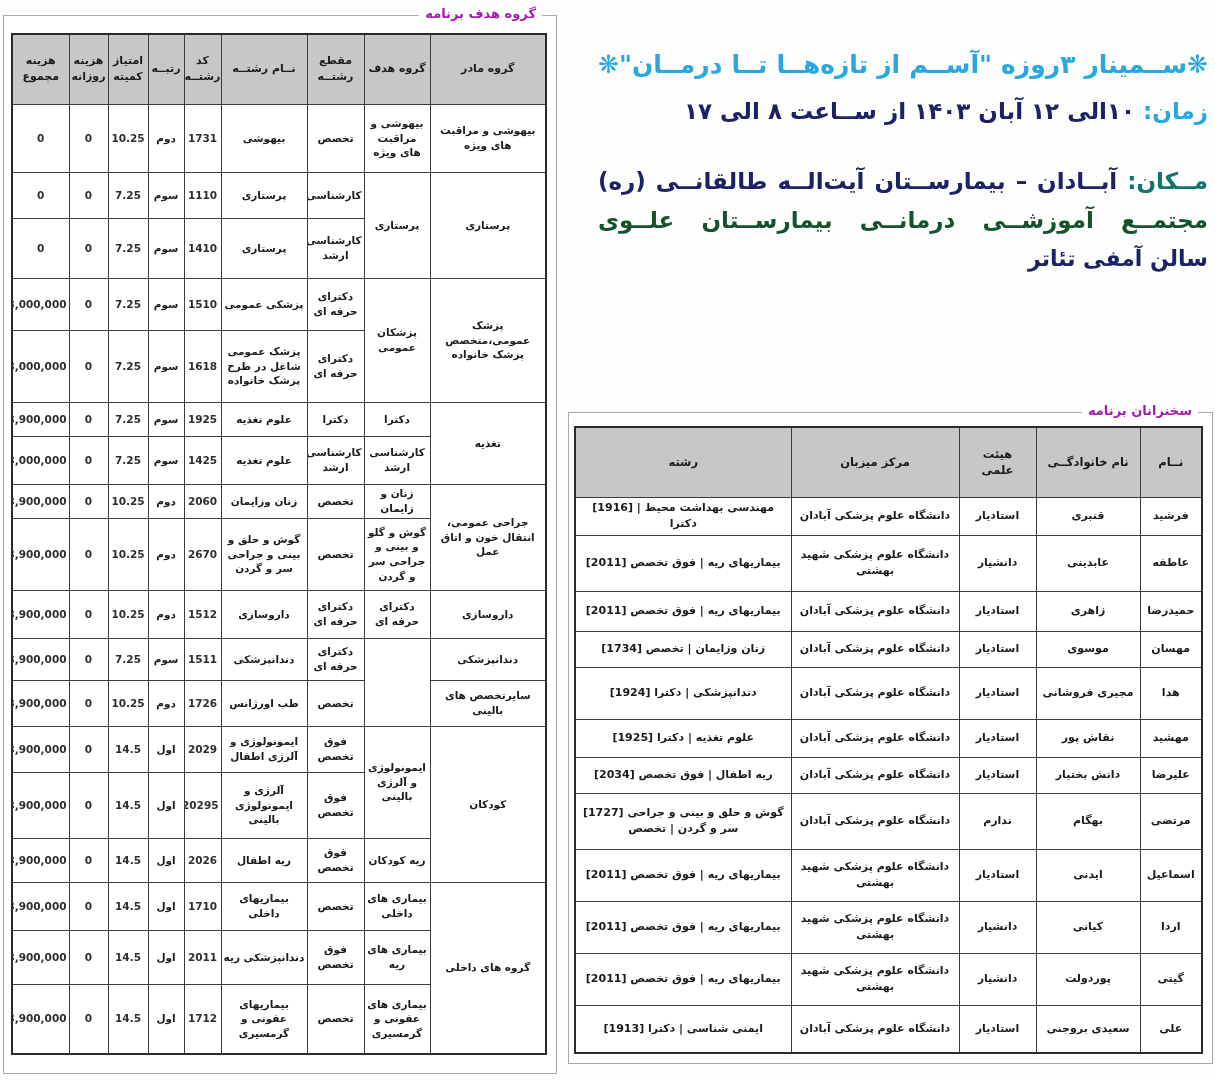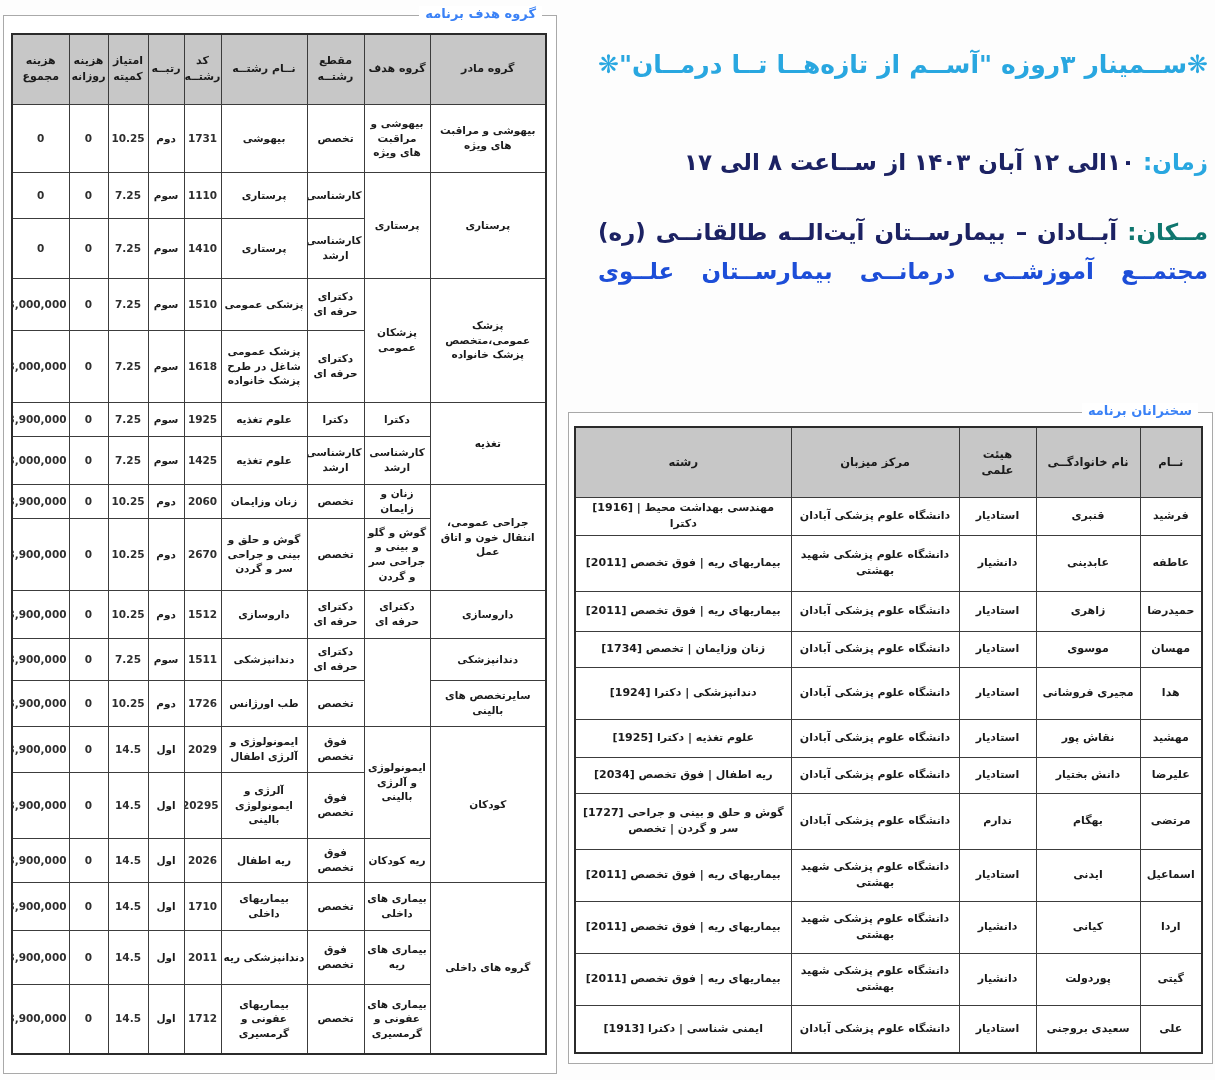--- a/index.html
+++ b/index.html
@@ -8,21 +8,21 @@
     width:1215px; height:1080px; position:relative; overflow:hidden;
     font-family:"DejaVu Sans", sans-serif;
   }
 
   
   .groupbox {
     position:absolute; border:1px solid #a9a9a9; background:#fff;
   }
   .groupbox .legend {
     position:absolute; top:-10px; right:14px; background:#fff;
-    padding:0 6px; font-size:13px; font-weight:bold; color:#3b82f6;
+    padding:0 6px; font-size:13px; font-weight:bold; color:#a21caf;
     direction:rtl; white-space:nowrap;
   }
   #target-panel { left:3px;  top:15px;  width:554px; height:1059px; }
   #speakers-panel { left:568px; top:412px; width:645px; height:652px; }
 
   
   table {
     border-collapse:collapse; table-layout:fixed; background:#fff;
     direction:rtl;
   }
@@ -44,21 +44,21 @@
   td.num { color:#2e2e2e; }
   td.field-cell { direction:ltr; }
   td.field-cell .fcode { direction:ltr; unicode-bidi:embed; }
 
   
   #title-block {
     position:absolute; left:598px; top:40px; width:610px; direction:rtl;
   }
   .t-line { font-weight:bold; white-space:nowrap; }
   #title-line1 { font-size:25px; margin-top:10px; text-align:justify; text-align-last:justify; white-space:normal; }
-  #title-line2 { font-size:23px; margin-top:70px; text-align:right; }
+  #title-line2 { font-size:23px; margin-top:19px; text-align:right; }
   #title-line3 { font-size:23px; margin-top:44px; text-align:justify; text-align-last:justify; white-space:normal; }
   #title-line4 { font-size:23px; margin-top:13px; text-align:justify; text-align-last:justify; white-space:normal; }
   #title-line5 { font-size:22px; margin-top:13px; text-align:right; }
 </style>
 </head>
 <body>
 
 <div id="target-panel" class="groupbox">
   <span class="legend">گروه هدف برنامه</span>
   <table id="target-table">
@@ -287,21 +287,22 @@
     <span class="cyan" style="color: rgb(41, 167, 224);">❋ســمینار ۳روزه "آســم از تازه‌هــا تــا درمــان"❋</span>
   </div>
   <div id="title-line2" class="t-line">
     <span class="cyan" style="color: rgb(41, 167, 224);">زمان:</span>
     <span class="navy" style="color: rgb(28, 34, 99);">۱۰الی ۱۲ آبان ۱۴۰۳ از ســاعت ۸ الی ۱۷</span>
   </div>
   <div id="title-line3" class="t-line">
     <span class="cyan" style="color: #0f766e;">مــکان:</span>
     <span class="navy" style="color: rgb(28, 34, 99);">آبــادان – بیمارســتان آیت‌الــه طالقانــی (ره)</span>
   </div>
-  <div id="title-line4" class="t-line navy" style="color: #1d4ed8;">مجتمــع آموزشــی درمانــی بیمارســتان علــوی</div>
+  <div id="title-line4" class="t-line navy" style="color: #14532d;">مجتمــع آموزشــی درمانــی بیمارســتان علــوی</div>
+  <div id="title-line5" class="t-line navy" style="color: rgb(28, 34, 99);">سالن آمفی تئاتر</div>
 </div>
 
 <div id="speakers-panel" class="groupbox">
   <span class="legend">سخنرانان برنامه</span>
   <table id="speakers-table">
     <colgroup>
       <col style="width:62px">
         <col style="width:104px">
         <col style="width:77px">
       <col style="width:168px">

